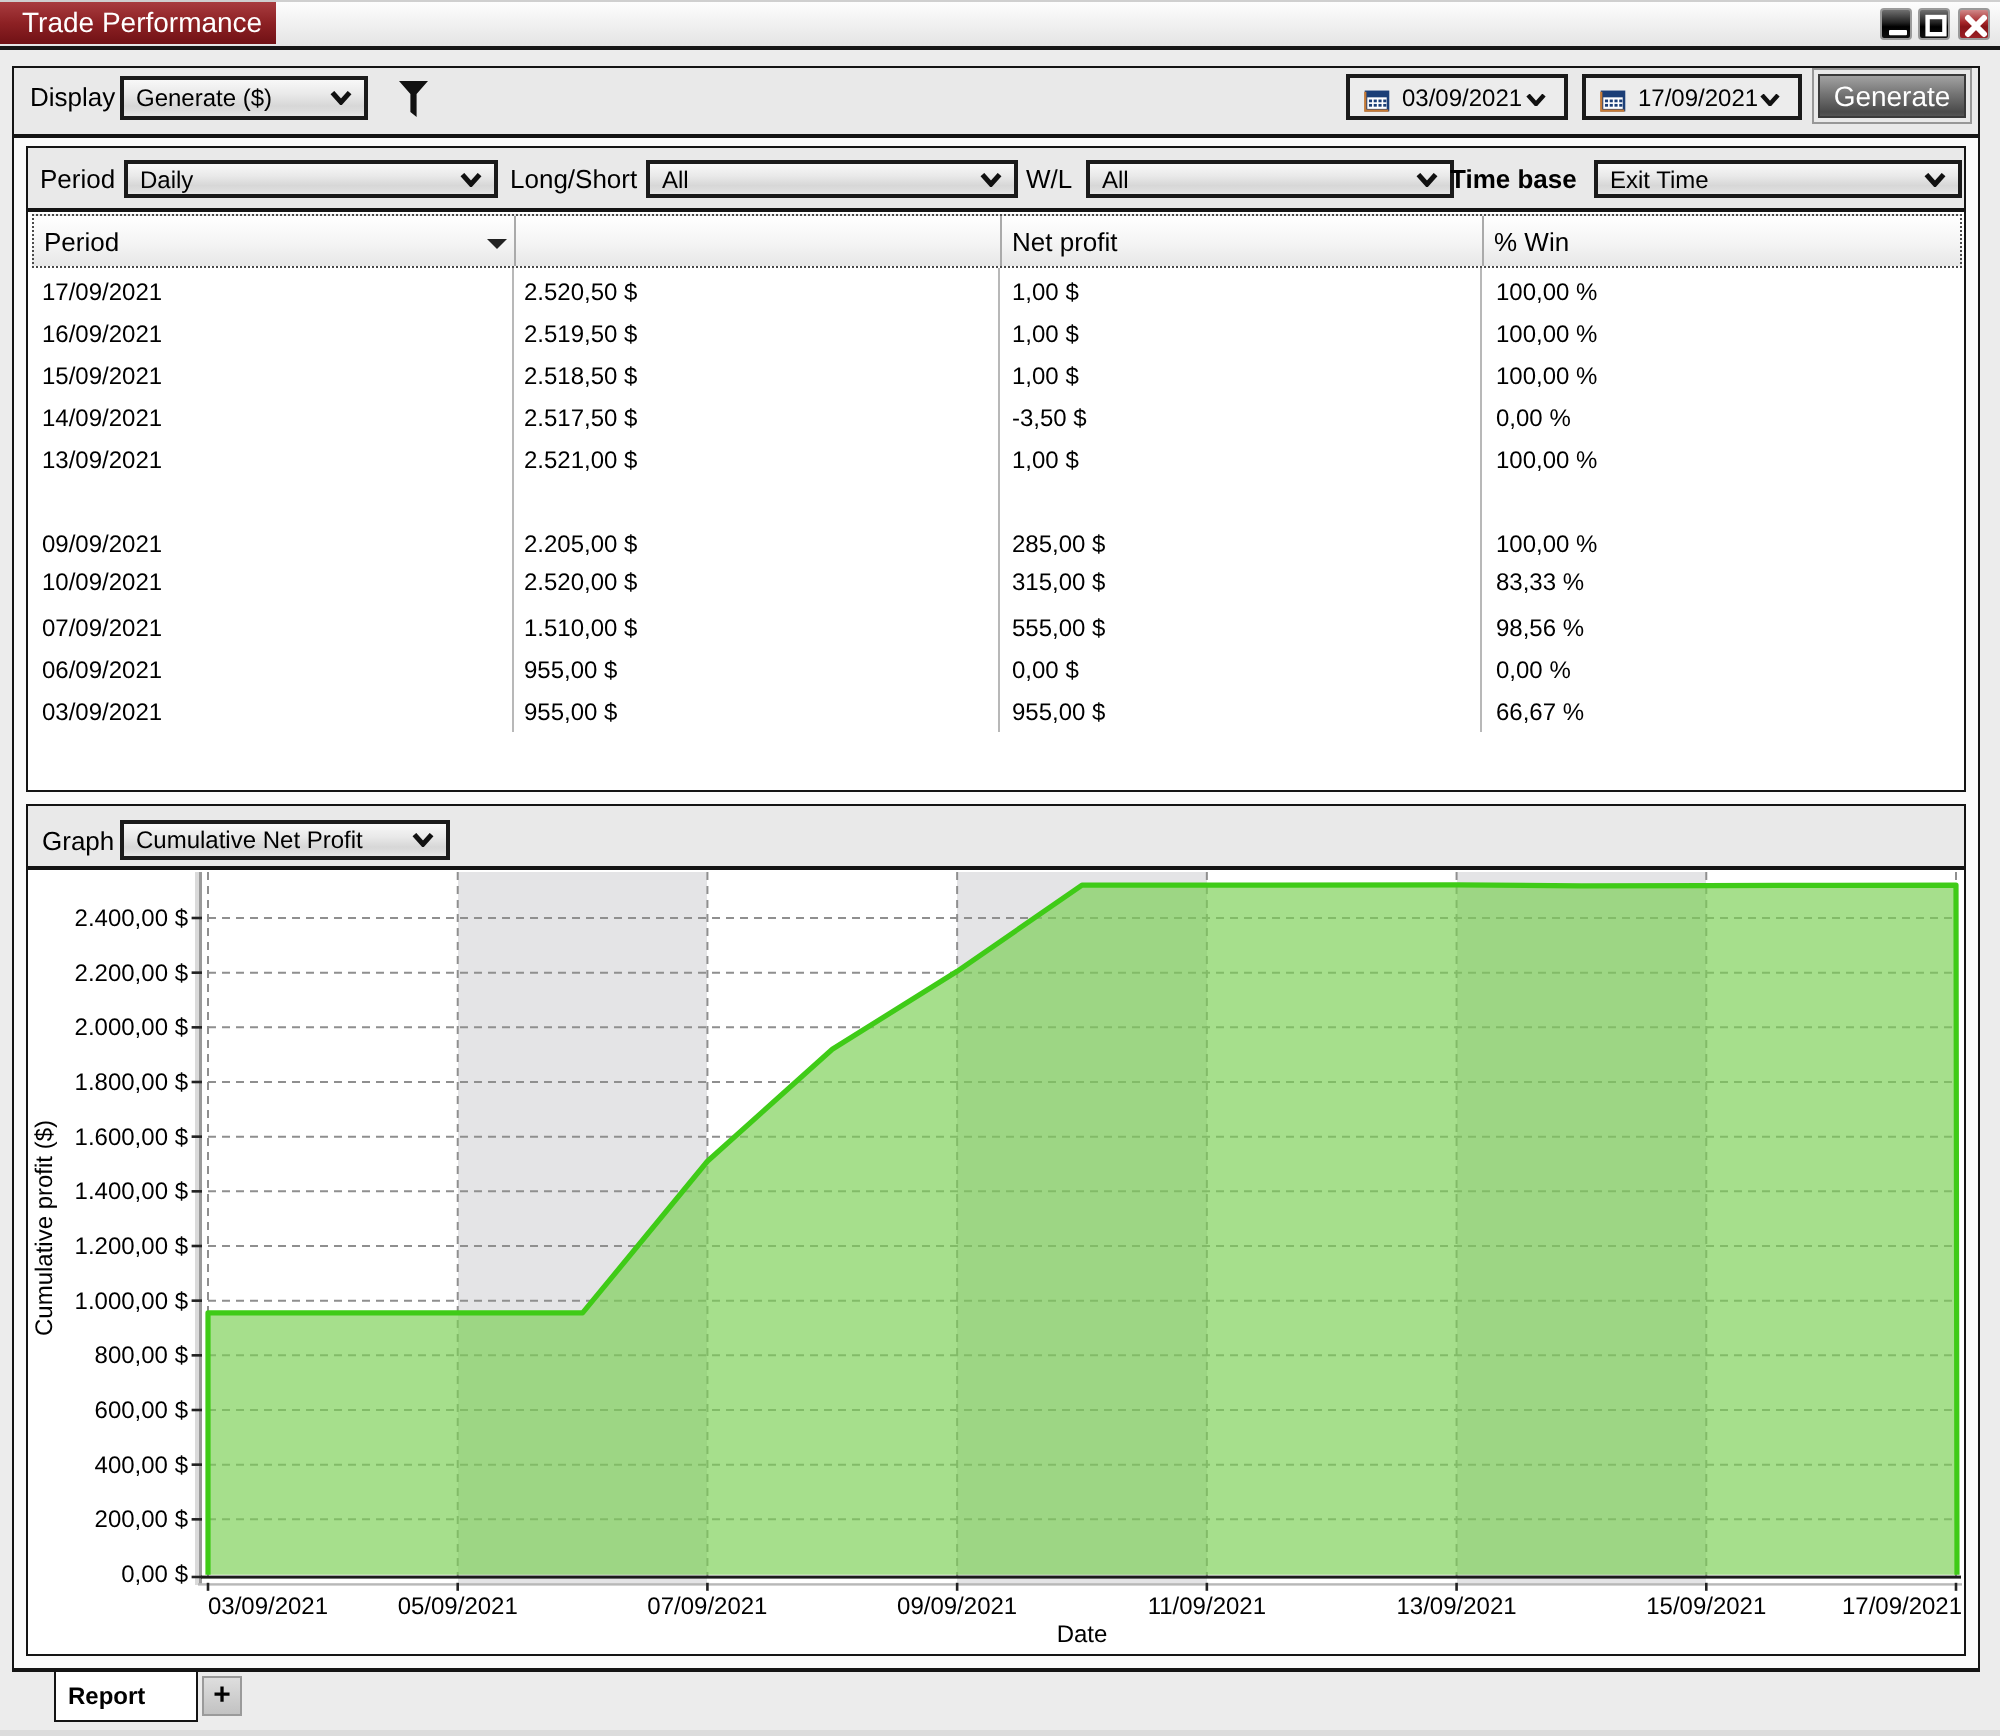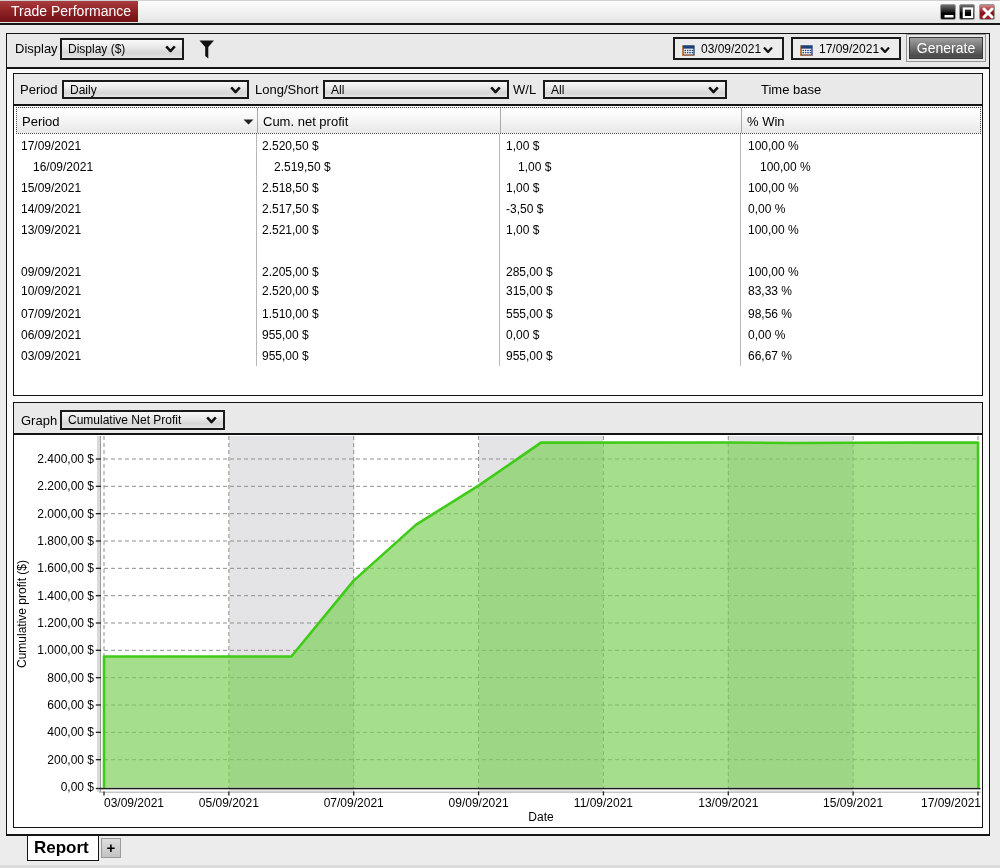--- a/index.html
+++ b/index.html
@@ -54,21 +54,21 @@
 .row { position:absolute; left:14px; width:968px; height:21px; font-size:12px; }
 .row div { position:absolute; top:50%; transform:translateY(-50%); white-space:nowrap; }
 .neg { color:#000000; }
 
 
 #graphpanel { left:13px; top:402px; width:970px; height:426px; background:#fff; border:1px solid #141414; }
 #graphrow { left:14px; top:403px; width:968px; height:32px; background:#e9e9e9; border-bottom:2px solid #141414; }
 
 
 #reporttab { left:27px; top:836px; width:72px; height:25px; background:#fff;
-  border:1px solid #141414; border-top:none; font-size:17px; font-weight:bold; padding-left:6px; line-height:24px; }
+  border:1px solid #141414; border-top:none; font-size:12px; font-weight:bold; padding-left:6px; line-height:24px; }
 #plusbtn { left:101px; top:838px; width:20px; height:20px;
   background:linear-gradient(180deg,#dedede 0%,#c2c2c2 100%); border:1px solid #9a9a9a;
   text-align:center; font-size:15px; font-weight:bold; line-height:18px; }
 </style>
 </head>
 <body>
 <div id="root">
 
   <div class="abs" id="titlebar"></div>
   <div class="abs" id="redtab">Trade Performance</div>
@@ -85,21 +85,21 @@
   <div class="abs winbtn" id="btncls">
     <svg class="glyph" style="left:2px;top:2px" width="12" height="12" viewBox="0 0 12 12">
         <path d="M2 2 L10 10 M10 2 L2 10" stroke="#fff" stroke-width="3" stroke-linecap="round"></path>
       </svg>
   </div>
 
   <div class="abs" id="outer"></div>
   <div class="abs" id="displayrow"></div>
   <div class="abs lbl" style="left:15px;top:41px;">Display</div>
   <div class="abs combo" style="left:60px;top:38px;width:124px;height:22px;">
-    <span class="txt">Display ($)</span>
+    <span class="txt">Generate ($)</span>
     <svg class="chev" width="11" height="7" viewBox="0 0 11 7">
         <path d="M1.2 0.8 L5.5 5.6 L9.8 0.8" stroke="#111" stroke-width="2.5" fill="none"></path>
       </svg>
   </div>
   <svg class="abs" style="left:199px;top:40px" width="16" height="20" viewBox="0 0 16 20">
       <path d="M0.5 0.5 H15 L9.3 7 V18.5 L6.2 16 V7 Z" fill="#111"></path>
     </svg>
 
   <div class="abs datebox" style="left:673px;top:37px;width:111px;height:23px;">
     <svg class="glyph" style="left:7px;top:6px" width="13" height="11" viewBox="0 0 14 12">
@@ -163,51 +163,57 @@
         <path d="M1.2 0.8 L5.5 5.6 L9.8 0.8" stroke="#111" stroke-width="2.5" fill="none"></path>
       </svg>
   </div>
   <div class="abs lbl" style="left:513px;top:82px;">W/L</div>
   <div class="abs combo" style="left:543px;top:80px;width:184px;height:19px;">
     <span class="txt">All</span>
     <svg class="chev" width="11" height="7" viewBox="0 0 11 7">
         <path d="M1.2 0.8 L5.5 5.6 L9.8 0.8" stroke="#111" stroke-width="2.5" fill="none"></path>
       </svg>
   </div>
-  <div class="abs lbl" style="left:761px;top:82px;">Time base</div>
+  <div class="abs lbl" style="left:725px;top:82px;font-weight:bold;">Time base</div>
+  <div class="abs combo" style="left:797px;top:80px;width:184px;height:19px;">
+    <span class="txt">Exit Time</span>
+    <svg class="chev" width="11" height="7" viewBox="0 0 11 7">
+        <path d="M1.2 0.8 L5.5 5.6 L9.8 0.8" stroke="#111" stroke-width="2.5" fill="none"></path>
+      </svg>
+  </div>
 
   <div class="abs" id="headerrow">
     <div class="hcell" style="left:0;width:240px;">
         <span>Period</span>
       </div>
     <div class="hsep" style="left:240px;"></div>
-    <div class="hcell" style="left:241px;width:242px;">
-        <span>Cum. net profit</span>
+    <div class="hsep" style="left:483px;"></div>
+    <div class="hcell" style="left:484px;width:240px;">
+        <span>Net profit</span>
       </div>
-    <div class="hsep" style="left:483px;"></div>
     <div class="hsep" style="left:724px;"></div>
     <div class="hcell" style="left:725px;width:240px;">
         <span>% Win</span>
       </div>
     <svg style="position:absolute;left:226px;top:11px" width="11" height="6" viewBox="0 0 11 6">
         <path d="M0.5 0.5 H10.5 L5.5 5.5 Z" fill="#222"></path>
       </svg>
   </div>
 
   <div class="abs colsep" style="left:256px;top:134px;height:232px;"></div>
   <div class="abs colsep" style="left:499px;top:134px;height:232px;"></div>
   <div class="abs colsep" style="left:740px;top:134px;height:232px;"></div>
 
   <div class="abs row" style="top:135px;">
       <div style="left:7px">17/09/2021</div>
       <div style="left:248px">2.520,50 $</div>
       <div style="left:492px">1,00 $</div>
       <div style="left:734px">100,00 %</div>
     </div>
-  <div class="abs row" style="top:156px;margin-left:12px;">
+  <div class="abs row" style="top:156px;">
       <div style="left:7px">16/09/2021</div>
       <div style="left:248px">2.519,50 $</div>
       <div style="left:492px">1,00 $</div>
       <div style="left:734px">100,00 %</div>
     </div>
   <div class="abs row" style="top:177px;">
       <div style="left:7px">15/09/2021</div>
       <div style="left:248px">2.518,50 $</div>
       <div style="left:492px">1,00 $</div>
       <div style="left:734px">100,00 %</div>

